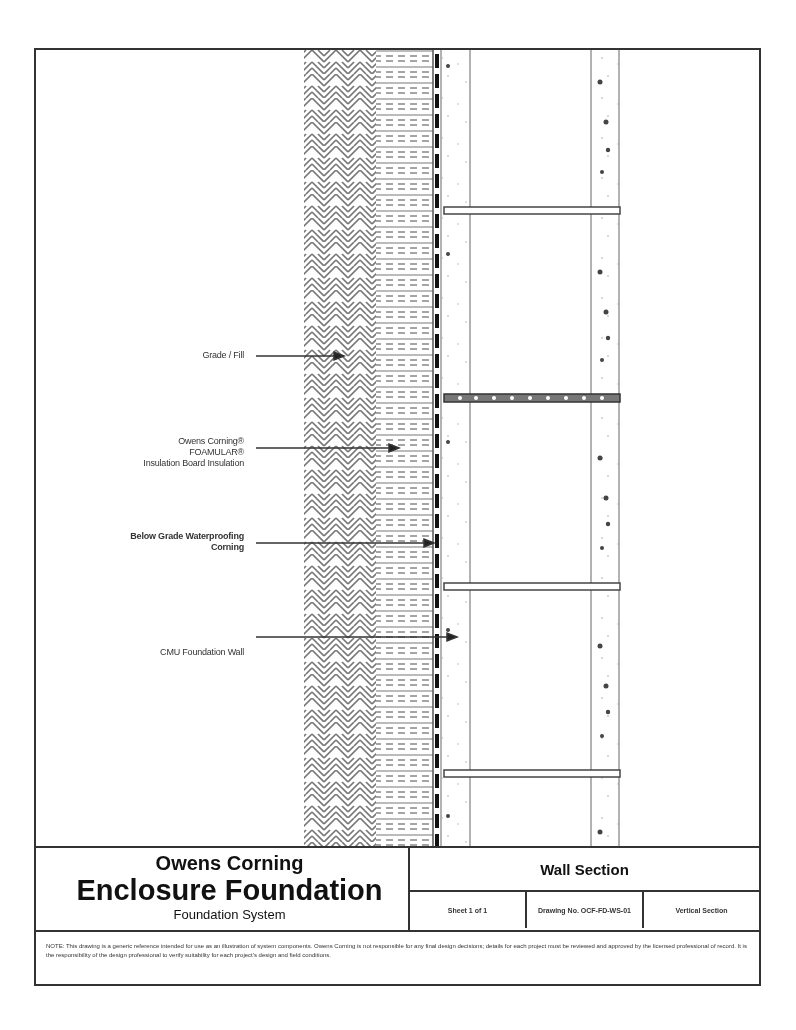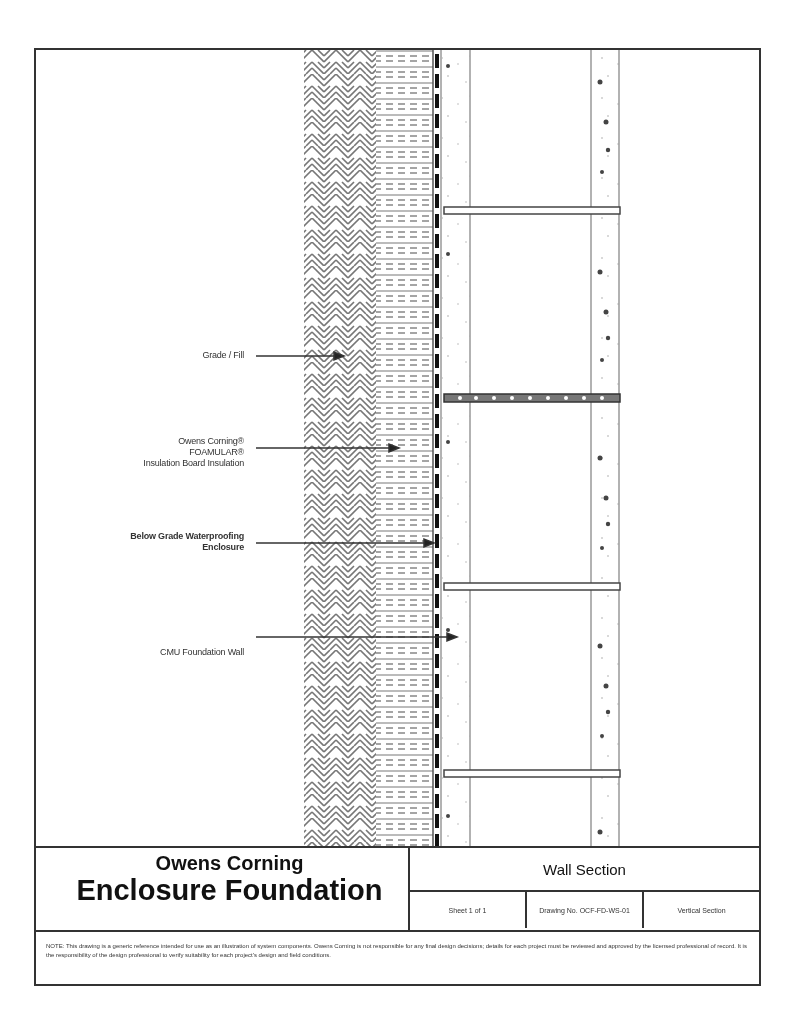--- a/index.html
+++ b/index.html
@@ -5,21 +5,21 @@
     html, body { margin: 0; padding: 0; background: #ffffff; }
     body { width: 796px; height: 1030px; position: relative; overflow: hidden; font-family: "Liberation Sans", sans-serif; color: #111; }
     .sheet { position: absolute; left: 34px; top: 48px; width: 727px; height: 938px; border: 2px solid #333; box-sizing: border-box; background: #fff; }
     .drawing { position: absolute; left: 0; top: 0; width: 723px; height: 796px; overflow: hidden; }
     .label { position: absolute; font-size: 9px; color: #333; text-align: right; line-height: 11px; white-space: nowrap; letter-spacing: -0.2px; }
     .title-block { position: absolute; left: 0; top: 796px; width: 723px; height: 84px; border-top: 2px solid #333; box-sizing: border-box; }
     .tb-left { position: absolute; left: 0; top: 0; width: 374px; height: 82px; border-right: 2px solid #333; box-sizing: border-box; text-align: center; padding-left: 15px; }
     .tb-company { font-size: 20px; font-weight: bold; margin-top: 4px; line-height: 22px; }
     .tb-product { font-size: 29px; font-weight: bold; line-height: 32px; }
     .tb-system { font-size: 13px; line-height: 18px; }
-    .tb-right { position: absolute; left: 374px; top: 0; width: 349px; height: 66px; }
+    .tb-right { position: absolute; left: 374px; top: 0; width: 349px; height: 66px; font-weight: bold; }
     .tb-title { height: 44px; border-bottom: 2px solid #333; box-sizing: border-box; display: flex; align-items: center; justify-content: center; font-size: 15px; }
     .tb-cells { display: flex; height: 36px; }
     .tb-cell { flex: 1; border-right: 2px solid #333; display: flex; align-items: center; justify-content: center; font-size: 7px; color: #333; }
     .tb-cell:last-child { border-right: none; }
     .note { position: absolute; left: 0; top: 880px; width: 723px; height: 54px; border-top: 2px solid #333; box-sizing: border-box; padding: 10px 10px; font-size: 6px; line-height: 9px; color: #333; }
   </style>
 </head>
 <body>
 
 <div class="sheet">
@@ -128,31 +128,32 @@
     <div class="label" style="right:515px; top:300px;">
       <div>Grade / Fill</div>
     </div>
     <div class="label" style="right:515px; top:380px;margin-top:6px;">
       <div>Owens Corning®</div>
       <div>FOAMULAR®</div>
       <div>Insulation Board Insulation</div>
     </div>
     <div class="label" style="right:515px; top:481px;font-weight:bold;">
       <div>Below Grade Waterproofing</div>
-      <div>Enclosure</div>
+      <div>Corning</div>
     </div>
     <div class="label" style="right:515px; top:581px;margin-top:16px;">
       <div>CMU Foundation Wall</div>
     </div>
   </div>
 
   <div class="title-block">
     <div class="tb-left">
       <div class="tb-company">Owens Corning</div>
       <div class="tb-product">Enclosure Foundation</div>
+      <div class="tb-system">Foundation System</div>
     </div>
     <div class="tb-right">
       <div class="tb-title">Wall Section</div>
       <div class="tb-cells">
         <div class="tb-cell">Sheet 1 of 1</div>
         <div class="tb-cell">Drawing No. OCF-FD-WS-01</div>
         <div class="tb-cell">Vertical Section</div>
       </div>
     </div>
   </div>

